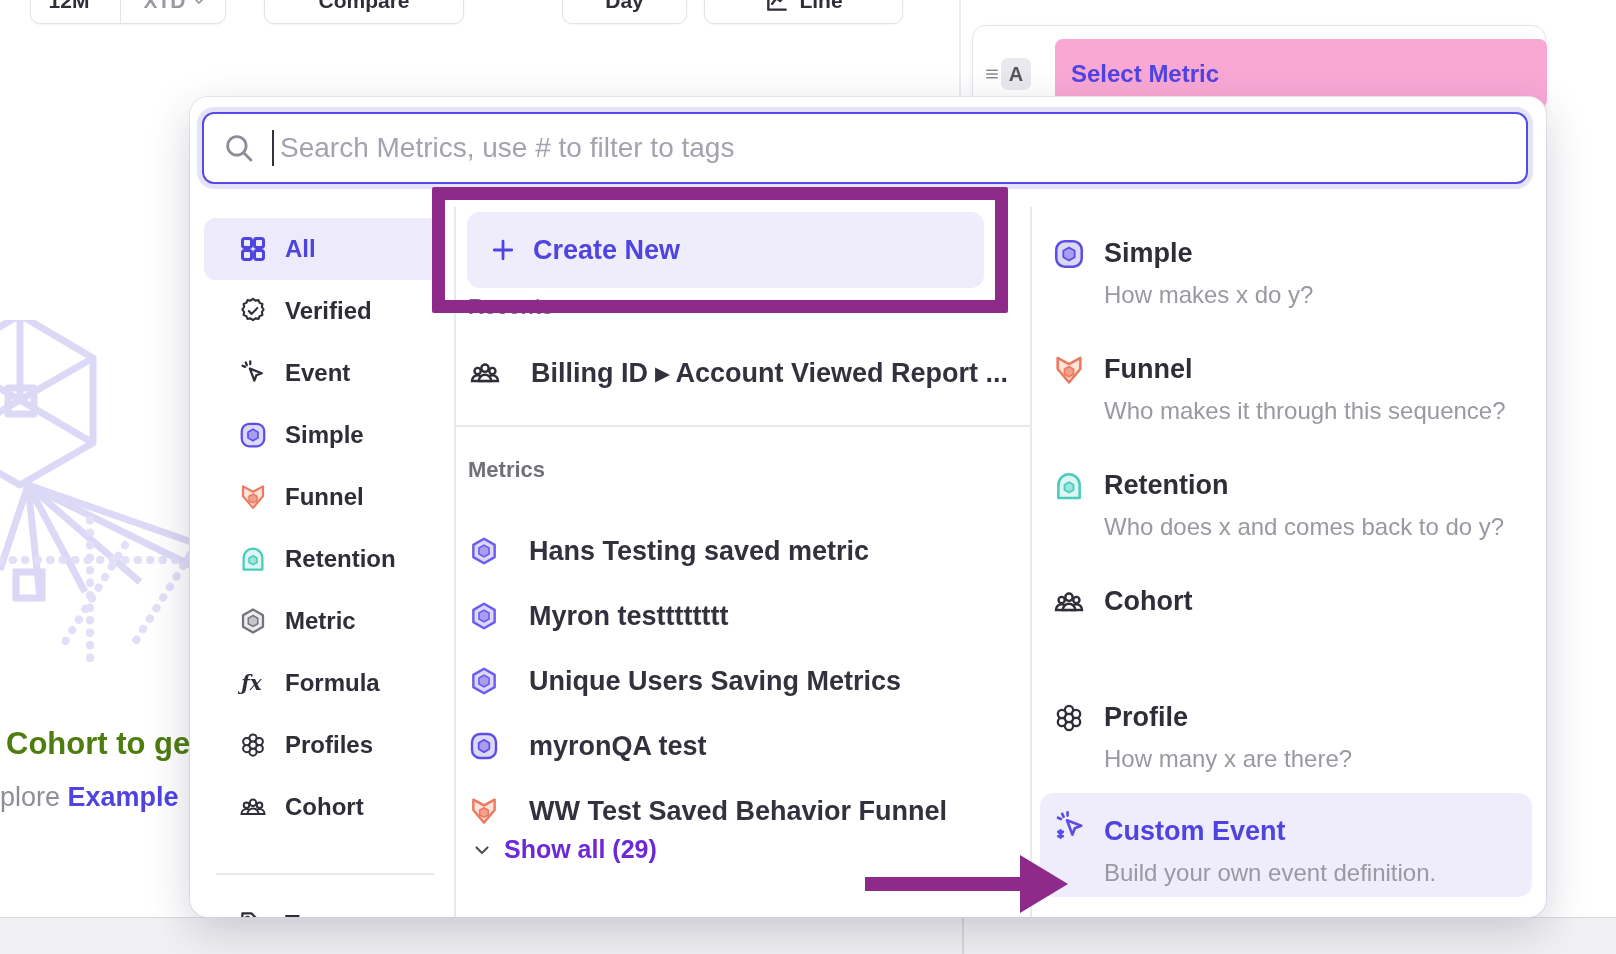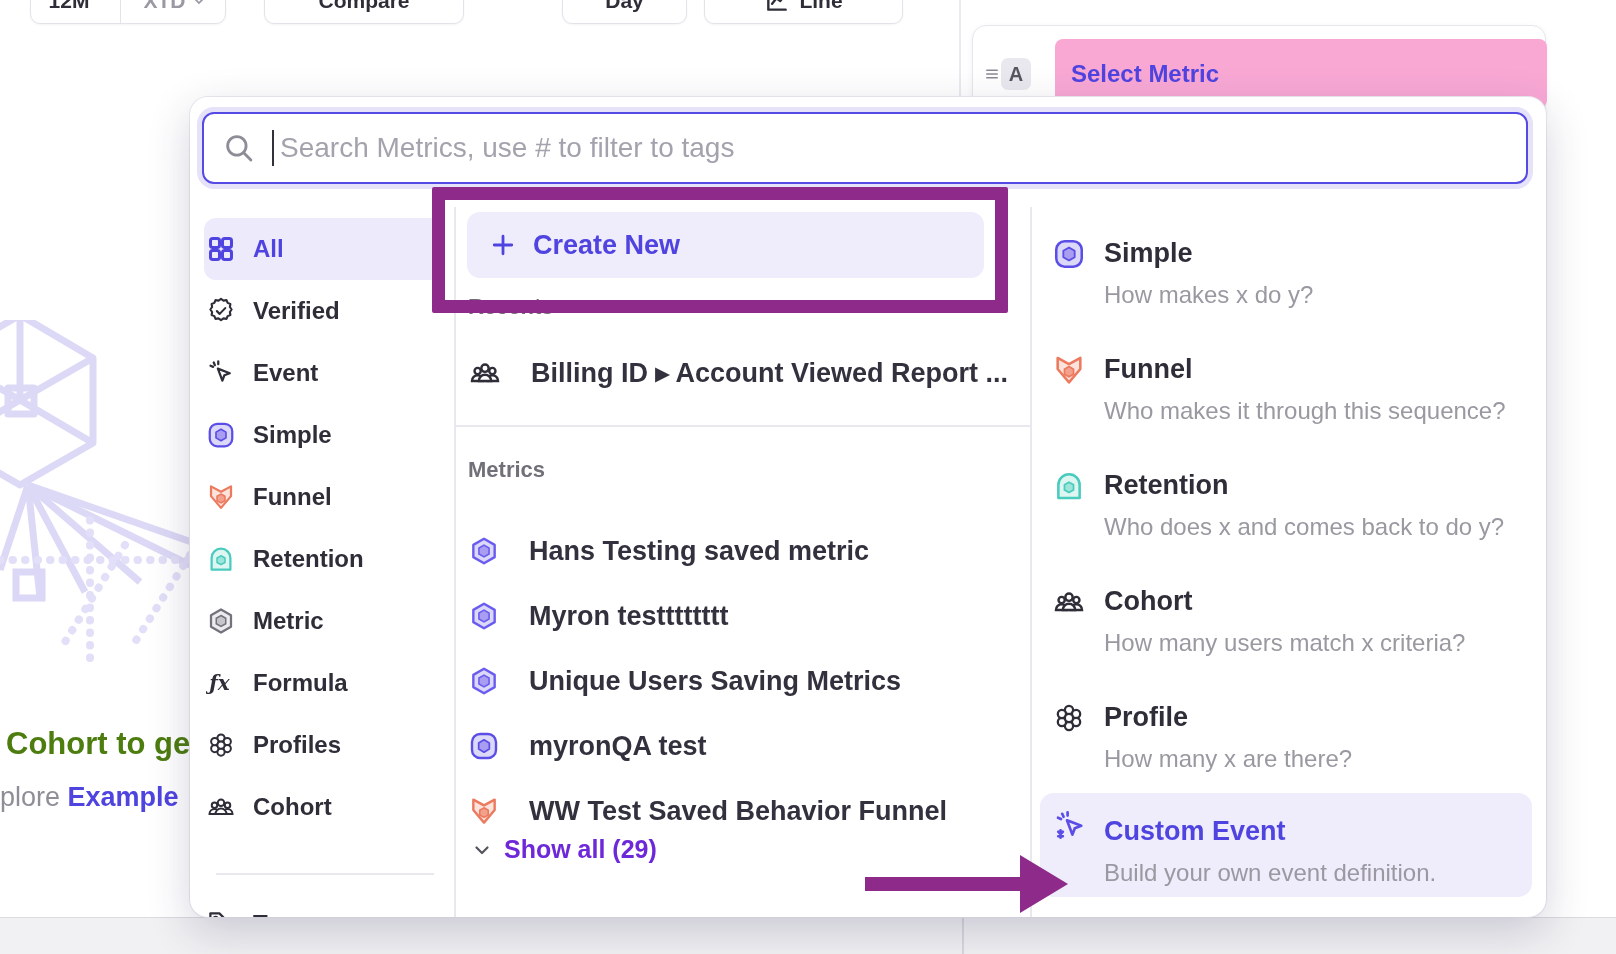--- a/index.html
+++ b/index.html
@@ -35,28 +35,28 @@
   
   .popover{left:190px;top:97px;width:1356px;height:820px;background:#fff;border-radius:18px;overflow:hidden;
            box-shadow:0 14px 44px rgba(40,35,80,.20),0 0 0 1px #edecf2;z-index:10;}
   .search{position:absolute;left:12px;top:15px;width:1326px;height:72px;border:2px solid #564ae4;border-radius:12px;
           box-shadow:0 0 0 5px #e5e2fa;display:flex;align-items:center;padding:0 18px;box-sizing:border-box;background:#fff;}
   .search .caret{width:2px;height:36px;background:#33313c;margin:0 4px 0 16px;}
   .search input{border:none;outline:none;flex:1;font-size:28px;font-family:"Liberation Sans",sans-serif;color:#2f2d38;background:transparent;}
   .search input::placeholder{color:#a4a2ac;}
 
   .side-item{position:absolute;left:14px;width:240px;height:62px;display:flex;align-items:center;gap:17px;
-             padding-left:2px;font-size:24px;font-weight:700;color:#2f2d38;border-radius:12px;box-sizing:border-box;}
+             padding-left:34px;font-size:24px;font-weight:700;color:#2f2d38;border-radius:12px;box-sizing:border-box;}
   .side-item.sel{background:#edeafb;color:#4f44e0;}
   .icn{display:flex;align-items:center;justify-content:center;}
 
   .vdiv{position:absolute;top:110px;width:1.5px;height:710px;background:#e9e8ee;}
   .hdiv{position:absolute;height:1.5px;background:#e9e8ee;}
 
-  .create-btn{position:absolute;left:277px;top:115px;width:517px;height:66px;background:#efecfb;border-radius:13px;
+  .create-btn{position:absolute;left:277px;top:115px;width:517px;height:76px;background:#efecfb;border-radius:13px;
               display:flex;align-items:center;gap:16px;padding-left:22px;font-size:27px;font-weight:700;color:#4f44e0;box-sizing:border-box;}
   .sect-label{position:absolute;left:278px;font-size:22px;font-weight:700;color:#716f78;}
   .m-item{position:absolute;left:278px;height:42px;display:flex;align-items:center;gap:29px;
           font-size:27px;font-weight:700;color:#33313d;white-space:nowrap;}
   .show-all{position:absolute;left:280px;top:738px;display:flex;align-items:center;gap:10px;
             font-size:25px;font-weight:700;color:#6d28d9;}
 
   .type-icon{position:absolute;left:862px;}
   .type-title{position:absolute;left:914px;font-size:27px;font-weight:700;color:#2f2d38;white-space:nowrap;}
   .type-desc{position:absolute;left:914px;font-size:24px;color:#9a98a0;white-space:nowrap;}
@@ -392,21 +392,20 @@
         <svg width="34" height="34" viewBox="0 0 24 24" fill="#fff" stroke="#2f2d38" stroke-width="1.7" stroke-linecap="round">
           <circle cx="6.8" cy="10.6" r="2.2"></circle>
           <circle cx="17.2" cy="10.6" r="2.2"></circle>
           <path d="M2.8 17.6a4 4 0 0 1 8 0z"></path>
           <path d="M13.2 17.6a4 4 0 0 1 8 0z"></path>
           <circle cx="12" cy="8.6" r="2.6"></circle>
           <path d="M7.6 17.6a4.4 4.4 0 0 1 8.8 0z"></path>
         </svg>
       </span>
     <div class="type-title" style="top:489px">Cohort</div>
-    <div class="type-desc" style="top:532px">How many users match x criteria?</div>
 
     <span class="type-icon icn" style="top:604px">
         <svg width="34" height="34" viewBox="0 0 24 24" fill="#fff" stroke="#2f2d38" stroke-width="1.6">
           <circle cx="12" cy="6.4" r="2.9"></circle>
           <circle cx="17" cy="9.2" r="2.9"></circle>
           <circle cx="17" cy="14.8" r="2.9"></circle>
           <circle cx="12" cy="17.6" r="2.9"></circle>
           <circle cx="7" cy="14.8" r="2.9"></circle>
           <circle cx="7" cy="9.2" r="2.9"></circle>
           <circle cx="12" cy="12" r="2.9"></circle>

